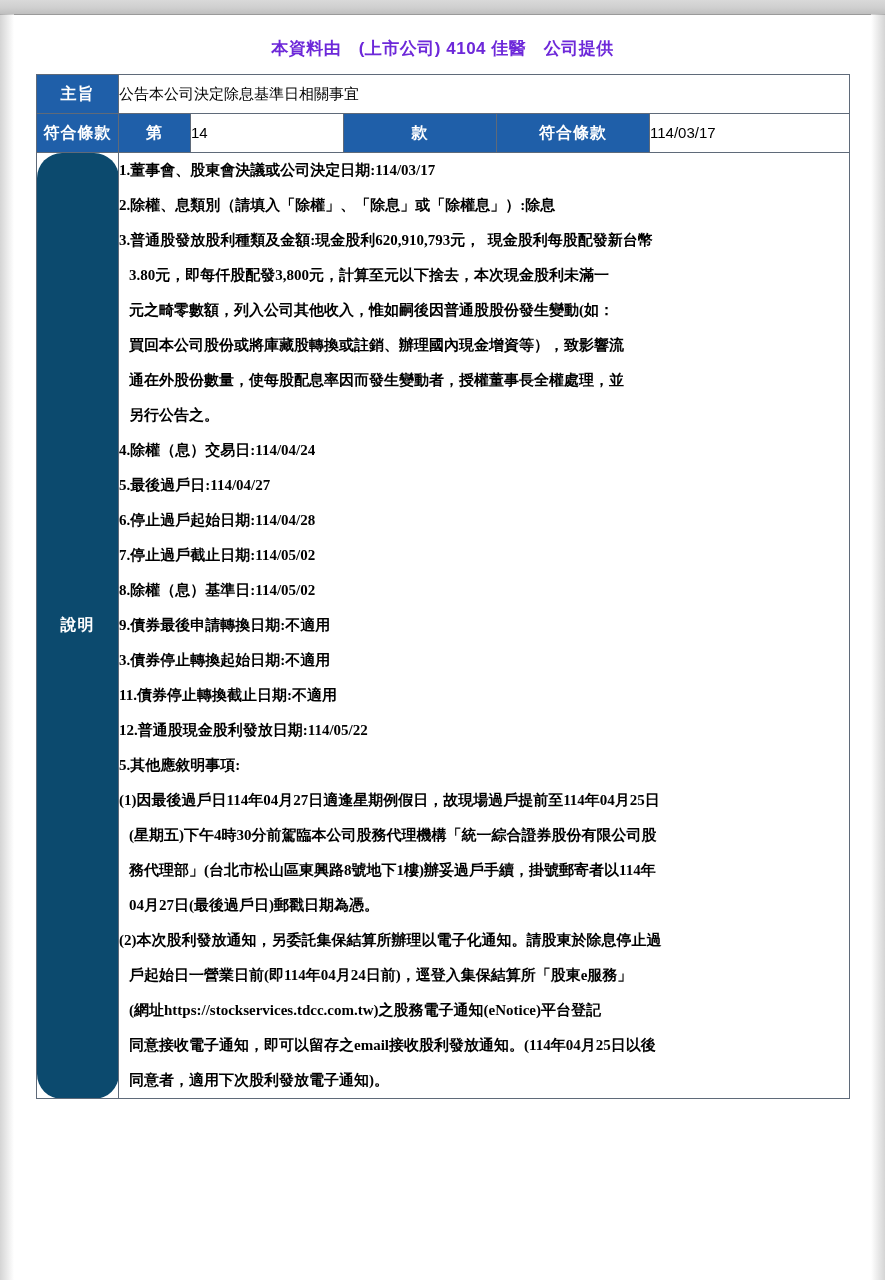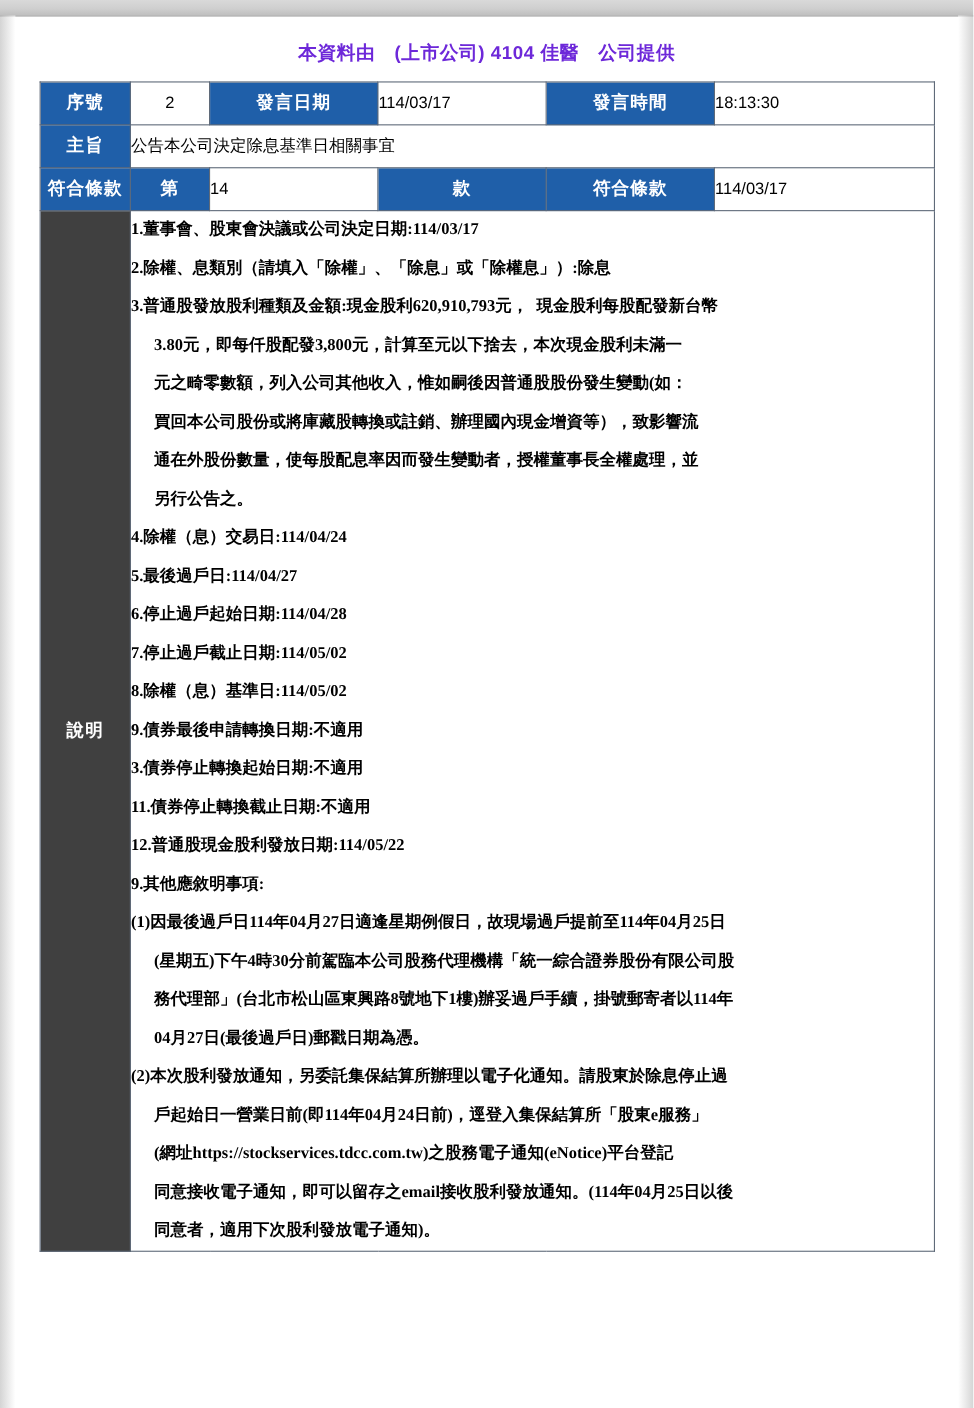--- a/index.html
+++ b/index.html
@@ -61,40 +61,41 @@
     line-height: 38px;
     padding-left: 8px;
     white-space: nowrap;
     overflow: hidden;
   }
   .val.center {
     text-align: center;
     padding-left: 0;
   }
   .desc-label {
-    background: #404040;
+    background: #0c4a6e;
     color: #ffffff;
     font-weight: bold;
     text-align: center;
     font-size: 16px;
     vertical-align: middle;
     letter-spacing: 1px;
+    border-radius: 25px;
   }
   .desc-body {
     background: #ffffff;
     padding: 16px 10px 18px 10px;
     font-size: 15px;
     line-height: 35px;
     font-family: "Liberation Serif", serif;
   }
   .desc-body .ln {
     white-space: pre-wrap;
     font-weight: bold;
   }
-  .desc-body .ind1 { padding-left: 21px; }
+  .desc-body .ind1 { padding-left: 10px; }
   .shadow-left {
     position: absolute;
     left: 0;
     top: 14px;
     bottom: 0;
     width: 14px;
     background: linear-gradient(to right, #b8b8b8, #ffffff);
     opacity: 0.6;
   }
   .shadow-right {
@@ -122,28 +123,20 @@
     <colgroup>
       <col style="width:82px">
       <col style="width:72px">
       <col style="width:153px">
       <col style="width:153px">
       <col style="width:153px">
       <col style="width:200px">
     </colgroup>
     <tbody>
       <tr>
-        <td class="hdr">序號</td>
-        <td class="val center">2</td>
-        <td class="hdr">發言日期</td>
-        <td class="val">114/03/17</td>
-        <td class="hdr">發言時間</td>
-        <td class="val">18:13:30</td>
-      </tr>
-      <tr>
         <td class="hdr">主旨</td>
         <td class="val" colspan="5">公告本公司決定除息基準日相關事宜</td>
       </tr>
       <tr>
         <td class="hdr">符合條款</td>
         <td class="hdr">第</td>
         <td class="val">14</td>
         <td class="hdr">款</td>
         <td class="hdr">符合條款</td>
         <td class="val">114/03/17</td>
@@ -161,21 +154,21 @@
             <div class="ln ind1">另行公告之。</div>
             <div class="ln">4.除權（息）交易日:114/04/24</div>
             <div class="ln">5.最後過戶日:114/04/27</div>
             <div class="ln">6.停止過戶起始日期:114/04/28</div>
             <div class="ln">7.停止過戶截止日期:114/05/02</div>
             <div class="ln">8.除權（息）基準日:114/05/02</div>
             <div class="ln">9.債券最後申請轉換日期:不適用</div>
             <div class="ln">3.債券停止轉換起始日期:不適用</div>
             <div class="ln">11.債券停止轉換截止日期:不適用</div>
             <div class="ln">12.普通股現金股利發放日期:114/05/22</div>
-            <div class="ln">9.其他應敘明事項:</div>
+            <div class="ln">5.其他應敘明事項:</div>
             <div class="ln">(1)因最後過戶日114年04月27日適逢星期例假日，故現場過戶提前至114年04月25日</div>
             <div class="ln ind1">(星期五)下午4時30分前駕臨本公司股務代理機構「統一綜合證券股份有限公司股</div>
             <div class="ln ind1">務代理部」(台北市松山區東興路8號地下1樓)辦妥過戶手續，掛號郵寄者以114年</div>
             <div class="ln ind1">04月27日(最後過戶日)郵戳日期為憑。</div>
             <div class="ln">(2)本次股利發放通知，另委託集保結算所辦理以電子化通知。請股東於除息停止過</div>
             <div class="ln ind1">戶起始日一營業日前(即114年04月24日前)，逕登入集保結算所「股東e服務」</div>
             <div class="ln ind1">(網址https://stockservices.tdcc.com.tw)之股務電子通知(eNotice)平台登記</div>
             <div class="ln ind1">同意接收電子通知，即可以留存之email接收股利發放通知。(114年04月25日以後</div>
             <div class="ln ind1">同意者，適用下次股利發放電子通知)。</div>
           </td>

